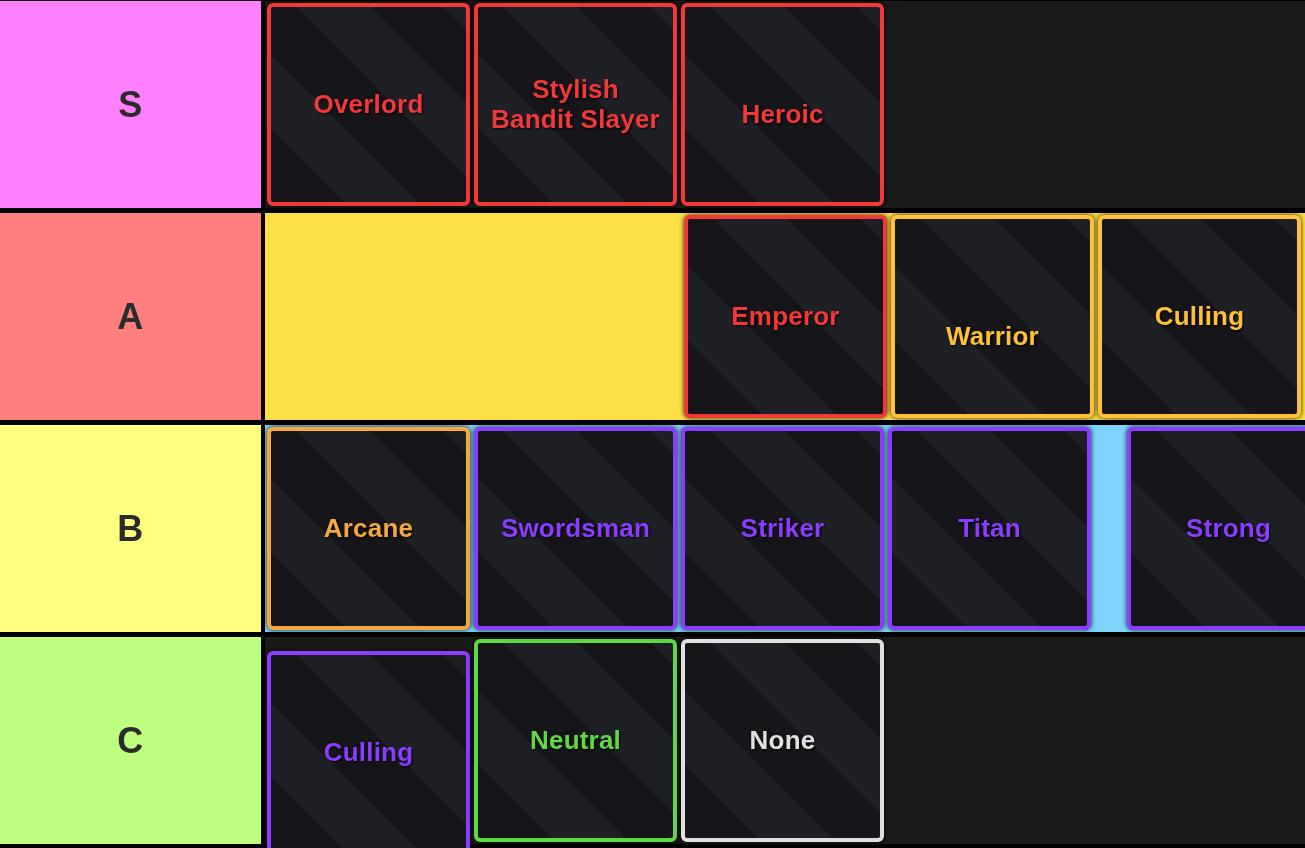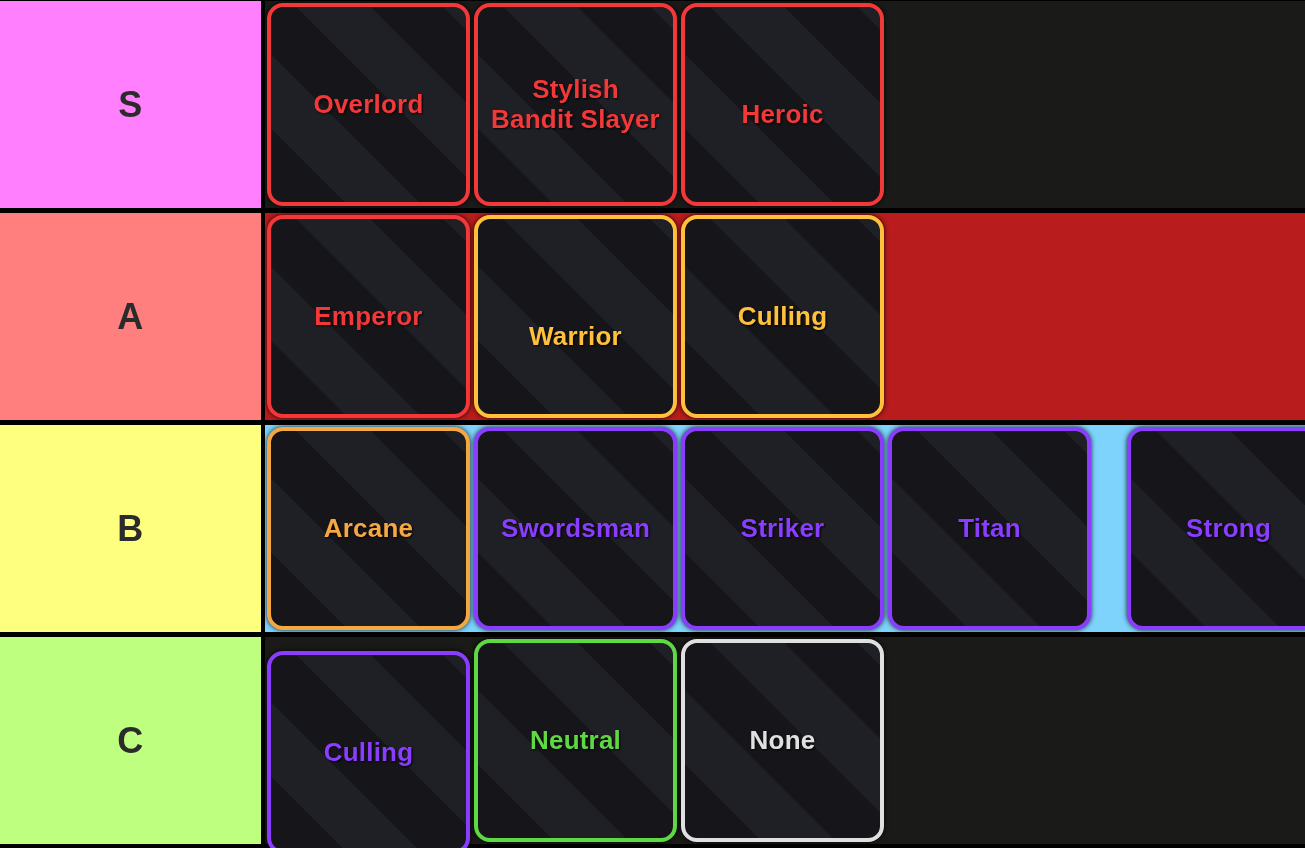--- a/index.html
+++ b/index.html
@@ -62,21 +62,21 @@
     align-items: center;
     position: relative;
   }
 
   
   .item-card {
     width: 203px;
     min-width: 203px;
     height: 203px;
     margin: 0 4px 0 0;
-    border-radius: 16px;
+    border-radius: 6px;
     border: 4px solid #F23838;
     display: flex;
     align-items: center;
     justify-content: center;
     text-align: center;
     padding: 6px 8px;
     position: relative;
     overflow: hidden;
     background-color: #1a1a1f;
     background-image: repeating-linear-gradient(
@@ -117,21 +117,21 @@
         <div class="item-card" style="border-color: rgb(242, 56, 56);">
           <div class="item-label" style="color: rgb(242, 56, 56);">Stylish<br>Bandit Slayer</div>
         </div>
         <div class="item-card" style="border-color: rgb(242, 56, 56);">
           <div class="item-label" style="color: rgb(242, 56, 56); margin-top: 20px;">Heroic</div>
         </div>
       </div>
     </div>
     <div class="tier-row r1">
       <div class="tier-label" style="background-color: rgb(255, 127, 127); color: rgb(43, 43, 43);">A</div>
-      <div class="tier-items" style="background-color: #b91c1c;">
+      <div class="tier-items" style="background-color: #fde047; justify-content: flex-end;">
         <div class="item-card" style="border-color: rgb(242, 56, 56);">
           <div class="item-label" style="color: rgb(242, 56, 56);">Emperor</div>
         </div>
         <div class="item-card" style="border-color: rgb(255, 193, 59);">
           <div class="item-label" style="color: rgb(255, 193, 59); margin-top: 40px;">Warrior</div>
         </div>
         <div class="item-card" style="border-color: rgb(255, 193, 59);">
           <div class="item-label" style="color: rgb(255, 193, 59);">Culling</div>
         </div>
       </div>

